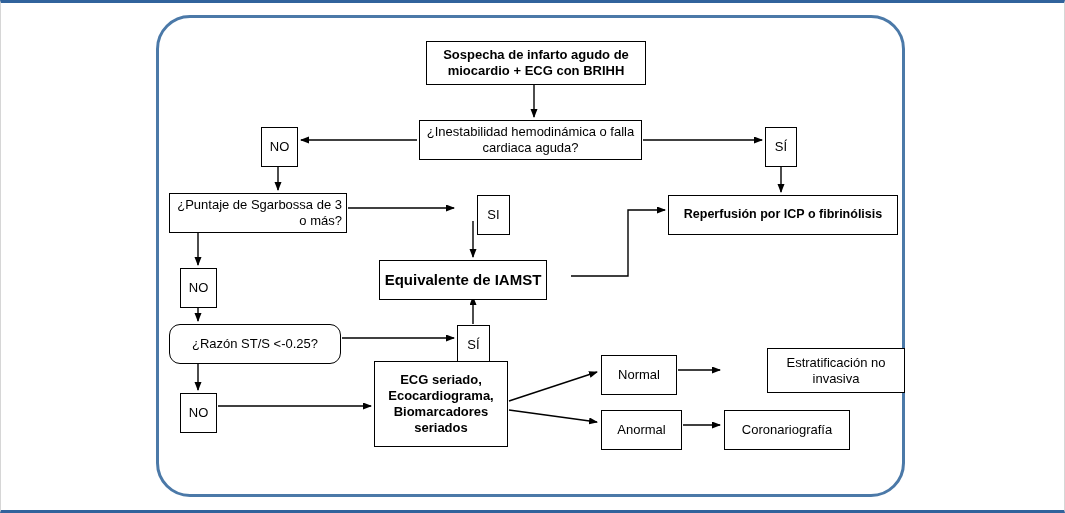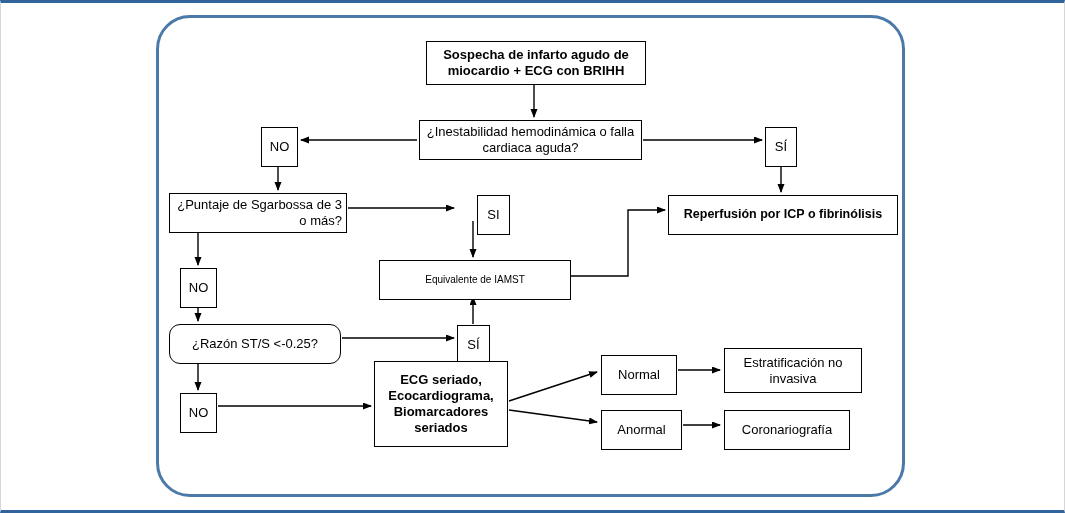--- a/index.html
+++ b/index.html
@@ -25,29 +25,29 @@
   .bold { font-weight:bold; }
   .nowrap { white-space:nowrap; }
 
   .n-start          { left:425px; top:38px;  width:220px; height:44px; }
   .n-instability    { left:418px; top:117px; width:223px; height:40px; }
   .n-no1            { left:260px; top:124px; width:37px;  height:26px; }
   .n-si1            { left:764px; top:124px; width:32px;  height:26px; }
   .n-reperfusion    { left:667px; top:192px; width:230px; height:30px; font-size:12.5px; }
   .n-sgarbossa      { left:168px; top:190px; width:178px; height:39px;text-align:right; }
   .n-si2            { left:456px; top:192px; width:33px;  height:26px;margin-left:20px; }
-  .n-equivalente    { left:378px; top:257px; width:192px; height:34px; font-size:10px; }
+  .n-equivalente    { left:378px; top:257px; width:168px; height:34px; font-size:15px;font-weight:bold; }
   .n-no2            { left:179px; top:265px; width:37px;  height:26px; }
   .n-razon          { left:168px; top:321px; width:172px; height:29px;border-radius:11px; }
   .n-si3            { left:456px; top:322px; width:33px;  height:26px; }
   .n-no3            { left:179px; top:390px; width:37px;  height:26px; }
   .n-ecg            { left:373px; top:358px; width:134px; height:86px; }
   .n-normal         { left:600px; top:352px; width:76px;  height:30px; }
   .n-anormal        { left:600px; top:407px; width:81px;  height:30px; }
-  .n-estratificacion{ left:723px; top:345px; width:138px; height:45px; }
+  .n-estratificacion{ left:766px; top:345px; width:138px; height:45px; }
   .n-coronariografia{ left:723px; top:407px; width:126px; height:31px;text-align:right; }
 </style>
 </head>
 <body>
 
 <div class="canvas">
 
   <div class="frame"></div>
 
   <svg class="connectors" width="1065" height="513" viewBox="0 0 1065 513" xmlns="http://www.w3.org/2000/svg">

